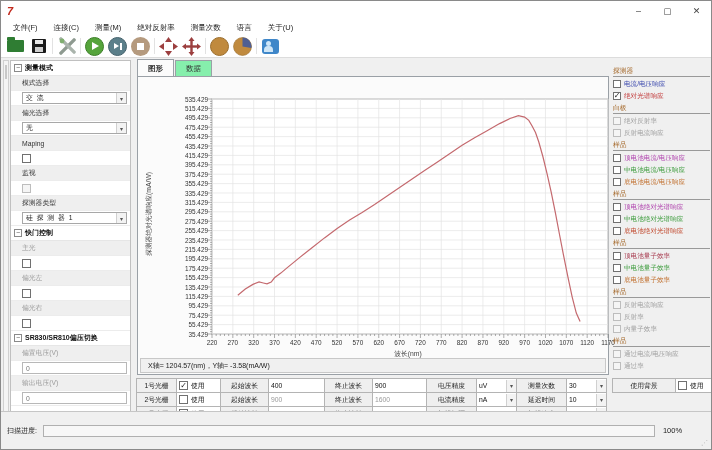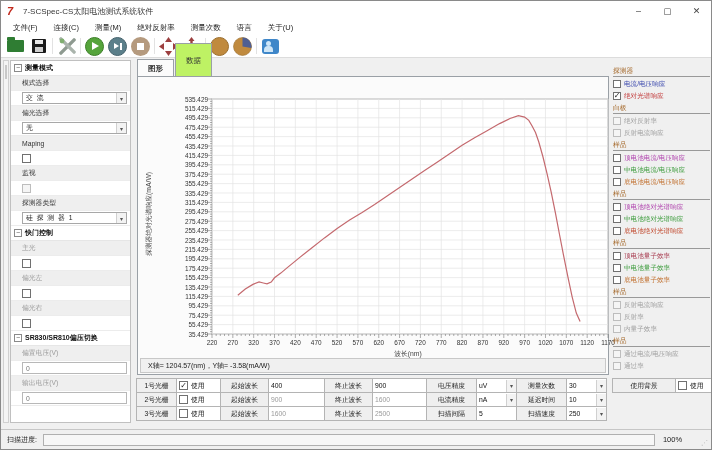--- a/index.html
+++ b/index.html
@@ -31,21 +31,21 @@
   .prop-row.lbl.dim .t{color:#9a9a9a;}
   .prop-select{flex:1;height:12px;border:1px solid #a8a8a8;background:#fff;display:flex;align-items:center;}
   .prop-select .v{flex:1;font-size:6.8px;color:#222;padding-left:3px;letter-spacing:1px;}
   .dd-btn{width:10px;height:100%;border-left:1px solid #d0d0d0;background:#f3f3f3;font-size:6px;color:#555;display:flex;align-items:center;justify-content:center;}
   .prop-input{flex:1;height:12px;border:1px solid #b8b8b8;background:#fff;font-size:6.8px;color:#777;display:flex;align-items:center;padding-left:3px;}
   .cb{width:9px;height:9px;border:1px solid #707070;background:#fff;display:inline-flex;align-items:center;justify-content:center;font-size:8px;line-height:8px;color:#222;flex:none;}
   .cb.dis{border-color:#bdbdbd;background:#f5f5f5;}
   .cb.on::after{content:"✓";font-size:8px;}
   
   .tabs{position:absolute;left:136px;top:58px;height:18px;display:flex;align-items:flex-end;}
-  .tab{height:34px;padding:0 10px;font-size:7.5px;display:flex;align-items:center;border:1px solid #9aa0a6;border-bottom:none;background:#bef264;color:#333;margin-right:1px;}
+  .tab{height:17px;padding:0 10px;font-size:7.5px;display:flex;align-items:center;border:1px solid #9aa0a6;border-bottom:none;background:#86efac;color:#333;margin-right:1px;}
   .tab.active{background:#fbfbfb;height:18px;font-weight:bold;}
   .chart-box{position:absolute;left:136px;top:75px;width:472px;height:299px;background:#fbfbfb;border:1px solid #9aa0a6;}
   .plot{position:absolute;left:74px;top:22px;width:396px;height:235px;}
   .plot svg{position:absolute;left:0;top:0;overflow:visible;}
   .ylab{position:absolute;width:58px;text-align:right;font-size:6.4px;color:#333;left:12px;}
   .xlab{position:absolute;transform:translateX(-50%);font-size:6.4px;color:#333;top:262px;}
   .ytitle{position:absolute;left:-89px;top:132px;width:200px;text-align:center;font-size:6.8px;color:#444;transform:rotate(-90deg);}
   .xtitle{position:absolute;left:190px;top:272px;width:160px;text-align:center;font-size:6.8px;color:#444;}
   .chart-status{position:absolute;left:2px;right:2px;top:281px;height:15px;background:#f0f0f0;border:1px solid #c8c8c8;display:flex;align-items:center;padding-left:7px;font-size:7px;color:#222;}
   
@@ -61,21 +61,21 @@
   .st-cell.lbl{background:#efefef;justify-content:center;color:#222;}
   .st-cell.val{color:#111;}
   .st-cell.val.dis{color:#9a9a9a;}
   .st-cell.sel{padding-right:0;}
   .st-cell.sel .sv{flex:1;}
   .st-cell .cb{margin-right:3px;}
   .st-gap{width:6px;}
   .w-a{width:41px;}.w-b{width:45px;}.w-c{width:49px;}.w-d{width:57px;}.w-e{width:49px;}.w-f{width:55px;}
   .w-g{width:51px;}.w-h{width:41px;}.w-i{width:51px;}.w-j{width:41px;}.w-k{width:64px;}.w-l{width:44px;}
   
-  .statusbar{position:absolute;left:0;right:0;bottom:0;height:20px;background:#f0f0f0;border-top:1px solid #c6c6c6;display:flex;align-items:center;}
+  .statusbar{position:absolute;left:0;right:0;bottom:0;height:38px;background:#f0f0f0;border-top:1px solid #c6c6c6;display:flex;align-items:center;}
   .sb-label{font-size:7px;color:#222;margin:0 6px 0 6px;white-space:nowrap;}
   .sb-track{width:612px;height:12px;border:1px solid #b0b0b0;background:#f7f7f7;}
   .sb-pct{font-size:7.5px;color:#222;margin-left:8px;}
   .sb-grip{margin-left:auto;width:8px;height:8px;margin-right:2px;align-self:flex-end;color:#aaa;font-size:7px;line-height:4px;}
   
   .ic-folder{width:17px;height:12px;background:#2f7d33;border-radius:1px;position:relative;}
   .ic-folder::before{content:"";position:absolute;left:0;top:-3px;width:8px;height:3px;background:#2f7d33;border-radius:1px 1px 0 0;}
   .ic-floppy{width:14px;height:14px;background:#1a1a1a;position:relative;border-radius:1px;}
   .ic-floppy::before{content:"";position:absolute;left:3px;top:1px;width:8px;height:4px;background:#e8e8e8;}
   .ic-floppy::after{content:"";position:absolute;left:3px;bottom:1px;width:8px;height:5px;background:#cfcfcf;}
@@ -92,21 +92,20 @@
   .ic-user::before{content:"";position:absolute;left:4px;top:2px;width:5px;height:5px;border-radius:50%;background:#cfe6f7;}
   .ic-user::after{content:"";position:absolute;left:2px;top:7px;width:9px;height:6px;border-radius:4px 4px 0 0;background:#cfe6f7;}
 </style>
 </head>
 <body>
 
 <div class="window">
 
   <div class="titlebar">
     <span class="app-icon">7</span>
-    <span class="title-text">7-SCSpec-CS太阳电池测试系统软件</span>
     <span class="win-controls">
       <span class="win-btn">–</span>
       <span class="win-btn">▢</span>
       <span class="win-btn">✕</span>
     </span>
   </div>
 
   <div class="menubar" id="menubar">
       <span class="menu-item">文件(F)</span>
       <span class="menu-item">连接(C)</span>

